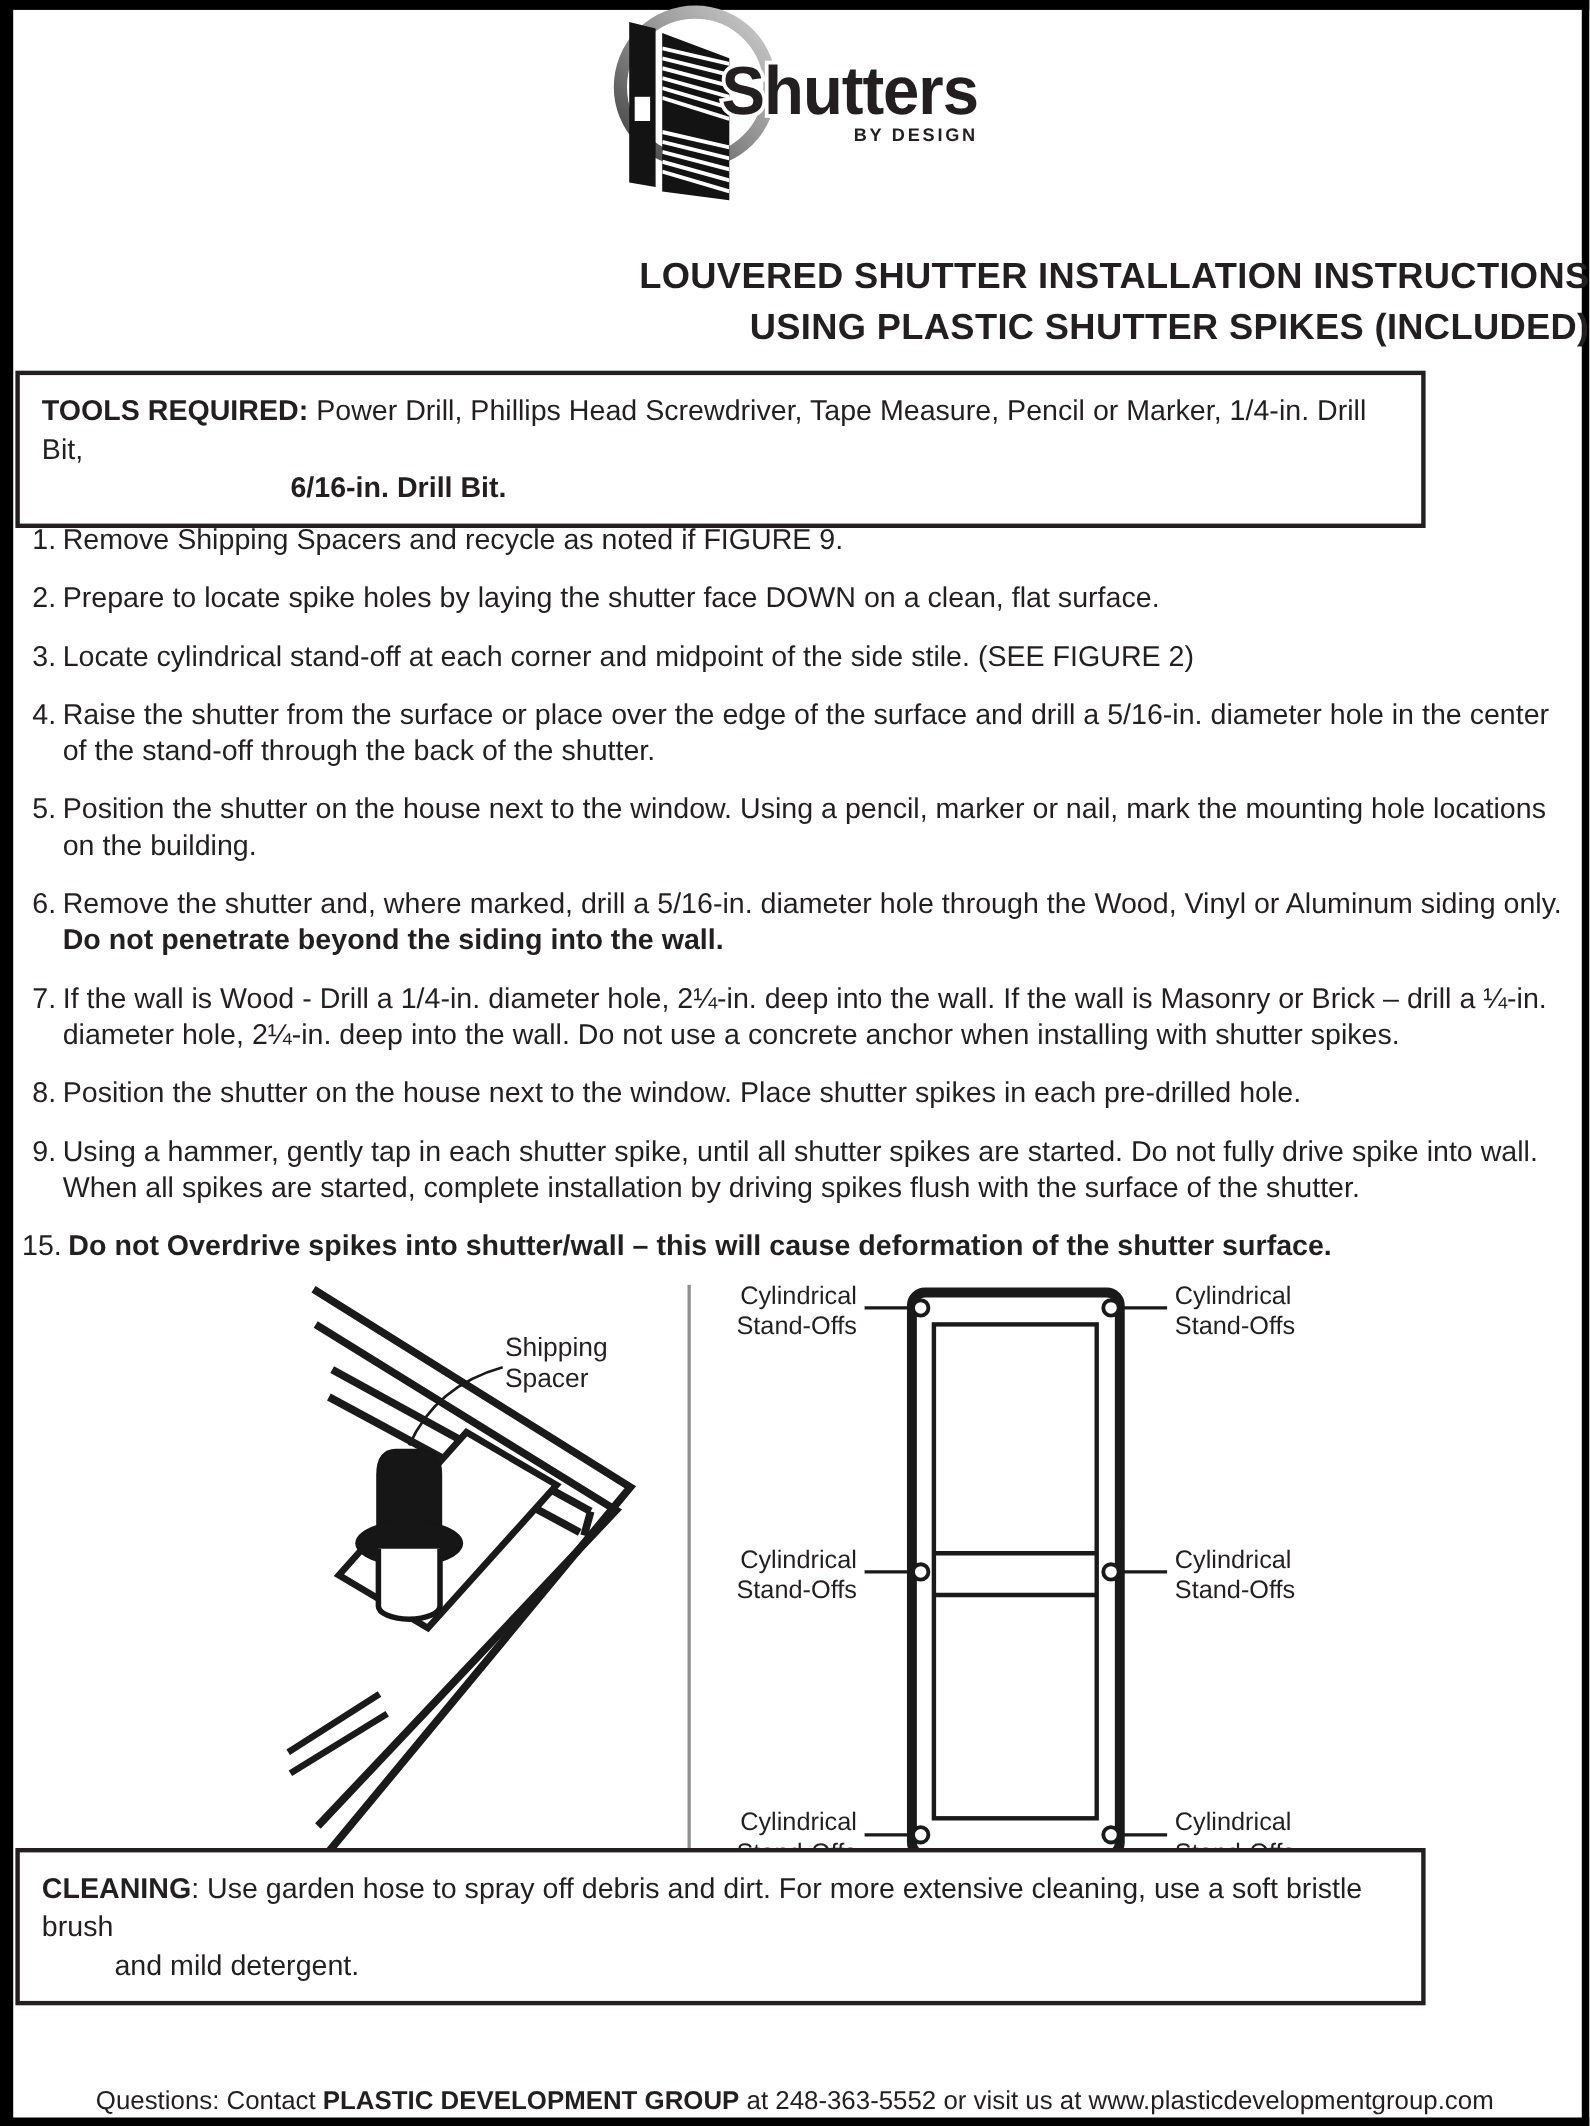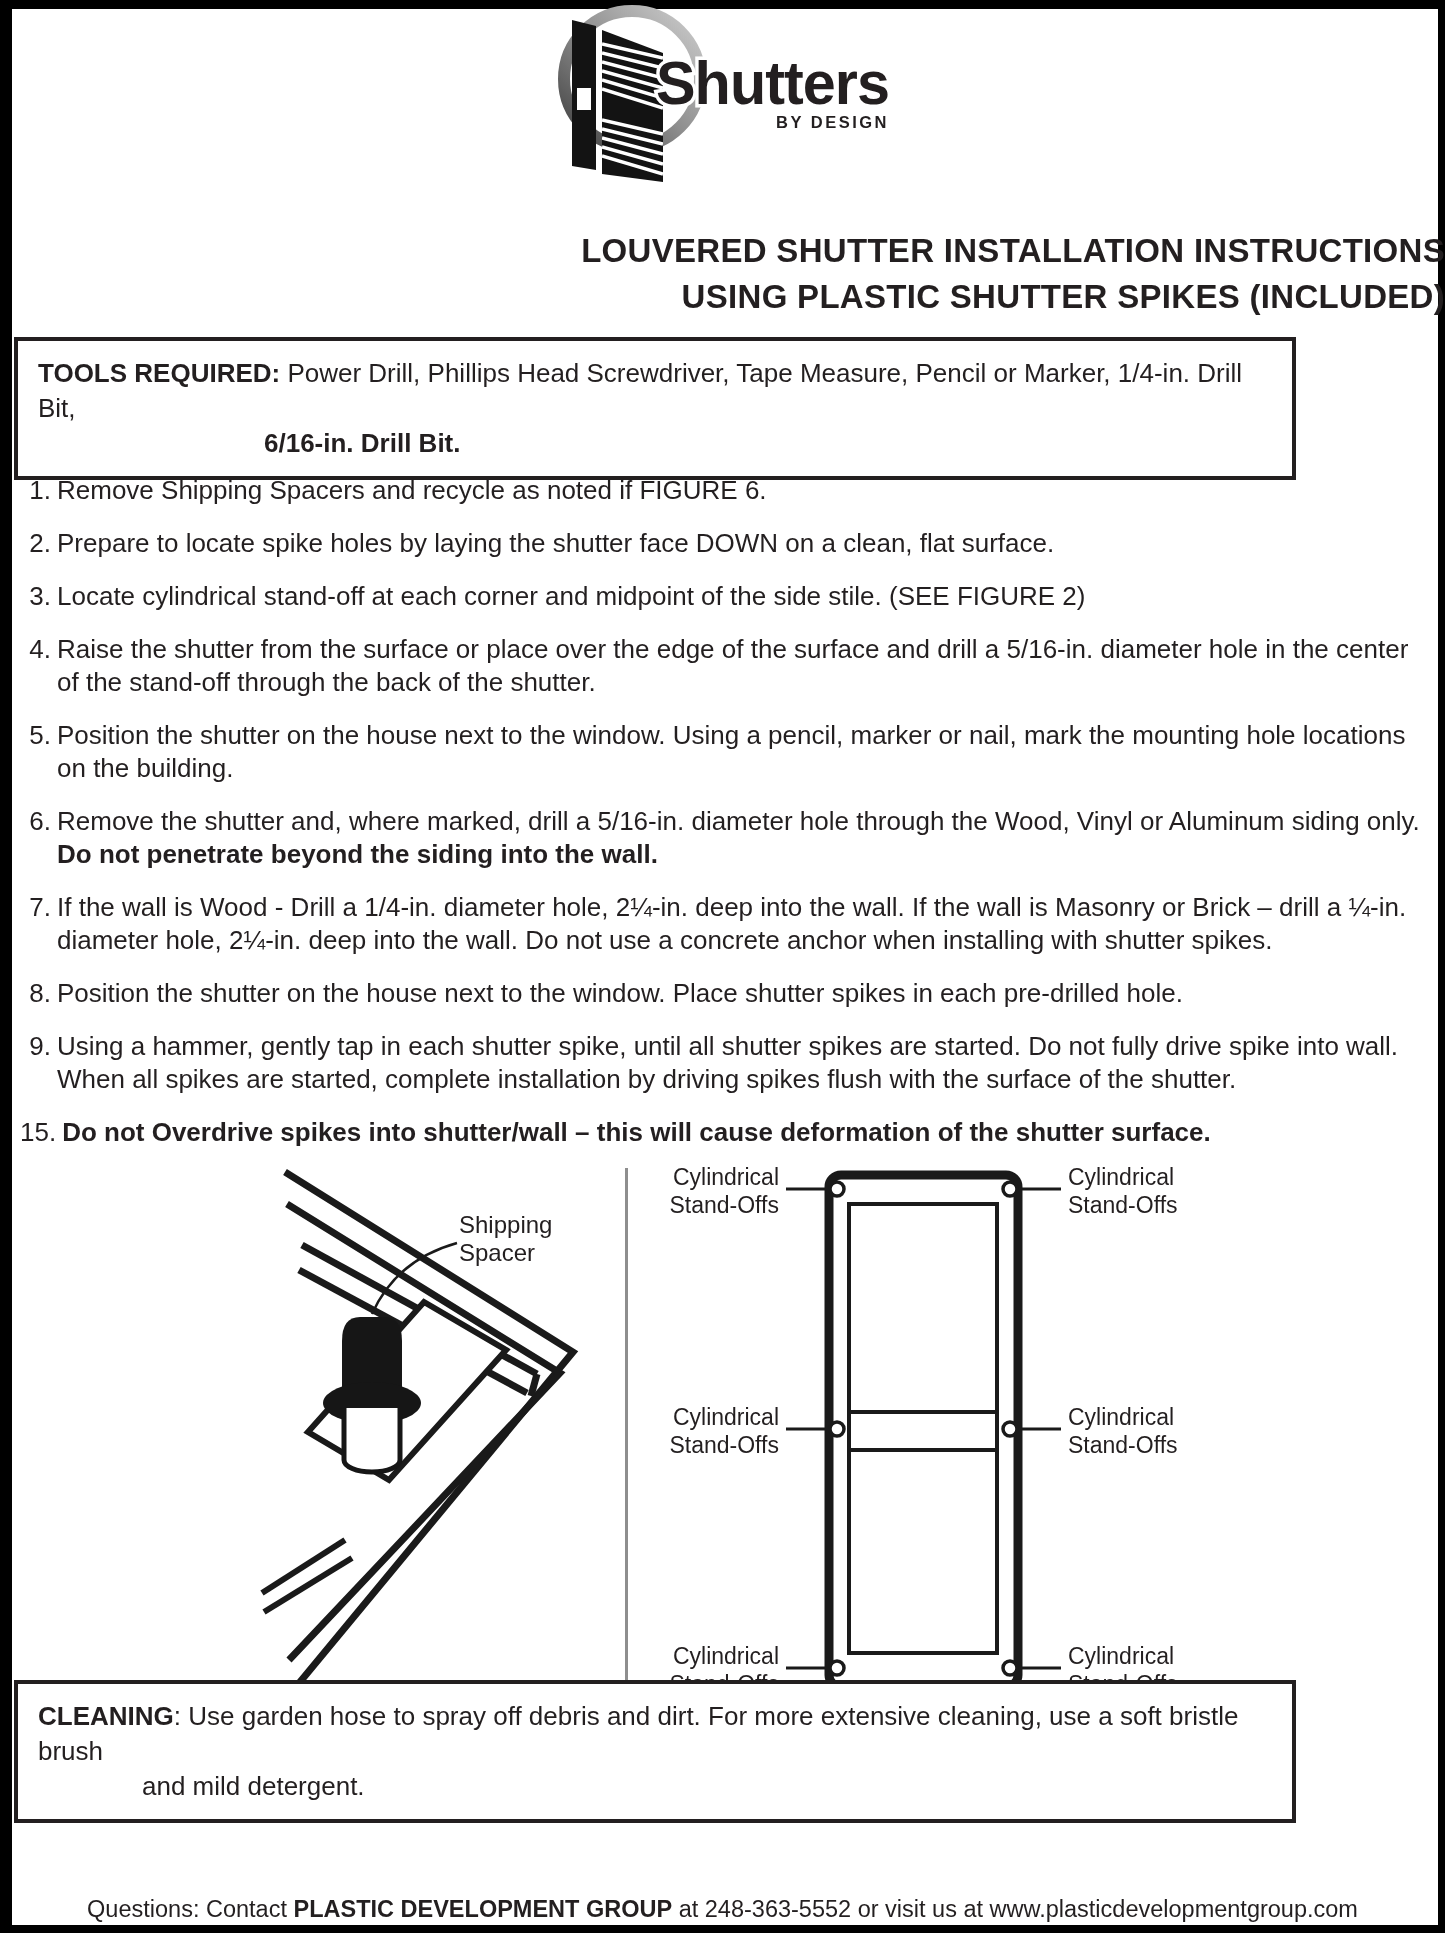--- a/index.html
+++ b/index.html
@@ -22,21 +22,21 @@
   }
 
   .box {
     left:14px; width:1282px; background:#fff;
     border:4px solid #231f20; font-size:26px; line-height:35px;
     padding:15px 20px;
   }
   .tools-box { top:337px; }
   .clean-box { top:1680px; }
   .tools-line2 { margin-left:226px; }
-  .clean-line2 { margin-left:104px; }
+  .clean-line2 { margin-left:66px; }
   .b { font-weight:bold; }
 
   .steps { left:20px; top:474px; width:1405px; }
   .step { display:flex; margin-bottom:20px; font-size:26px; line-height:33px; }
   .step-num { flex:0 0 37px; text-align:right; padding-right:6px; white-space:nowrap; }
   .step-body { flex:1; }
 
   .divider { left:625px; top:1168px; width:3px; height:537px; background:#8e8e8e; }
 
   .caption { top:1712px; width:220px; text-align:center; font-size:33px; }
@@ -104,21 +104,21 @@
 </div>
 
 <div class="abs box tools-box">
   <div><span class="b">TOOLS REQUIRED:</span><span> Power Drill, Phillips Head Screwdriver, Tape Measure, Pencil or Marker, 1/4-in. Drill Bit,</span></div>
   <div class="tools-line2 b">6/16-in. Drill Bit.</div>
 </div>
 
 <div class="abs steps">
   <div class="step">
       <span class="step-num">1.</span>
-      <span class="step-body"><span>Remove Shipping Spacers and recycle as noted if FIGURE 6.</span><span class="b"></span></span>
+      <span class="step-body"><span>Remove Shipping Spacers and recycle as noted if FIGURE 9.</span><span class="b"></span></span>
     </div>
   <div class="step">
       <span class="step-num">2.</span>
       <span class="step-body"><span>Prepare to locate spike holes by laying the shutter face DOWN on a clean, flat surface.</span><span class="b"></span></span>
     </div>
   <div class="step">
       <span class="step-num">3.</span>
       <span class="step-body"><span>Locate cylindrical stand-off at each corner and midpoint of the side stile. (SEE FIGURE 2)</span><span class="b"></span></span>
     </div>
   <div class="step">

